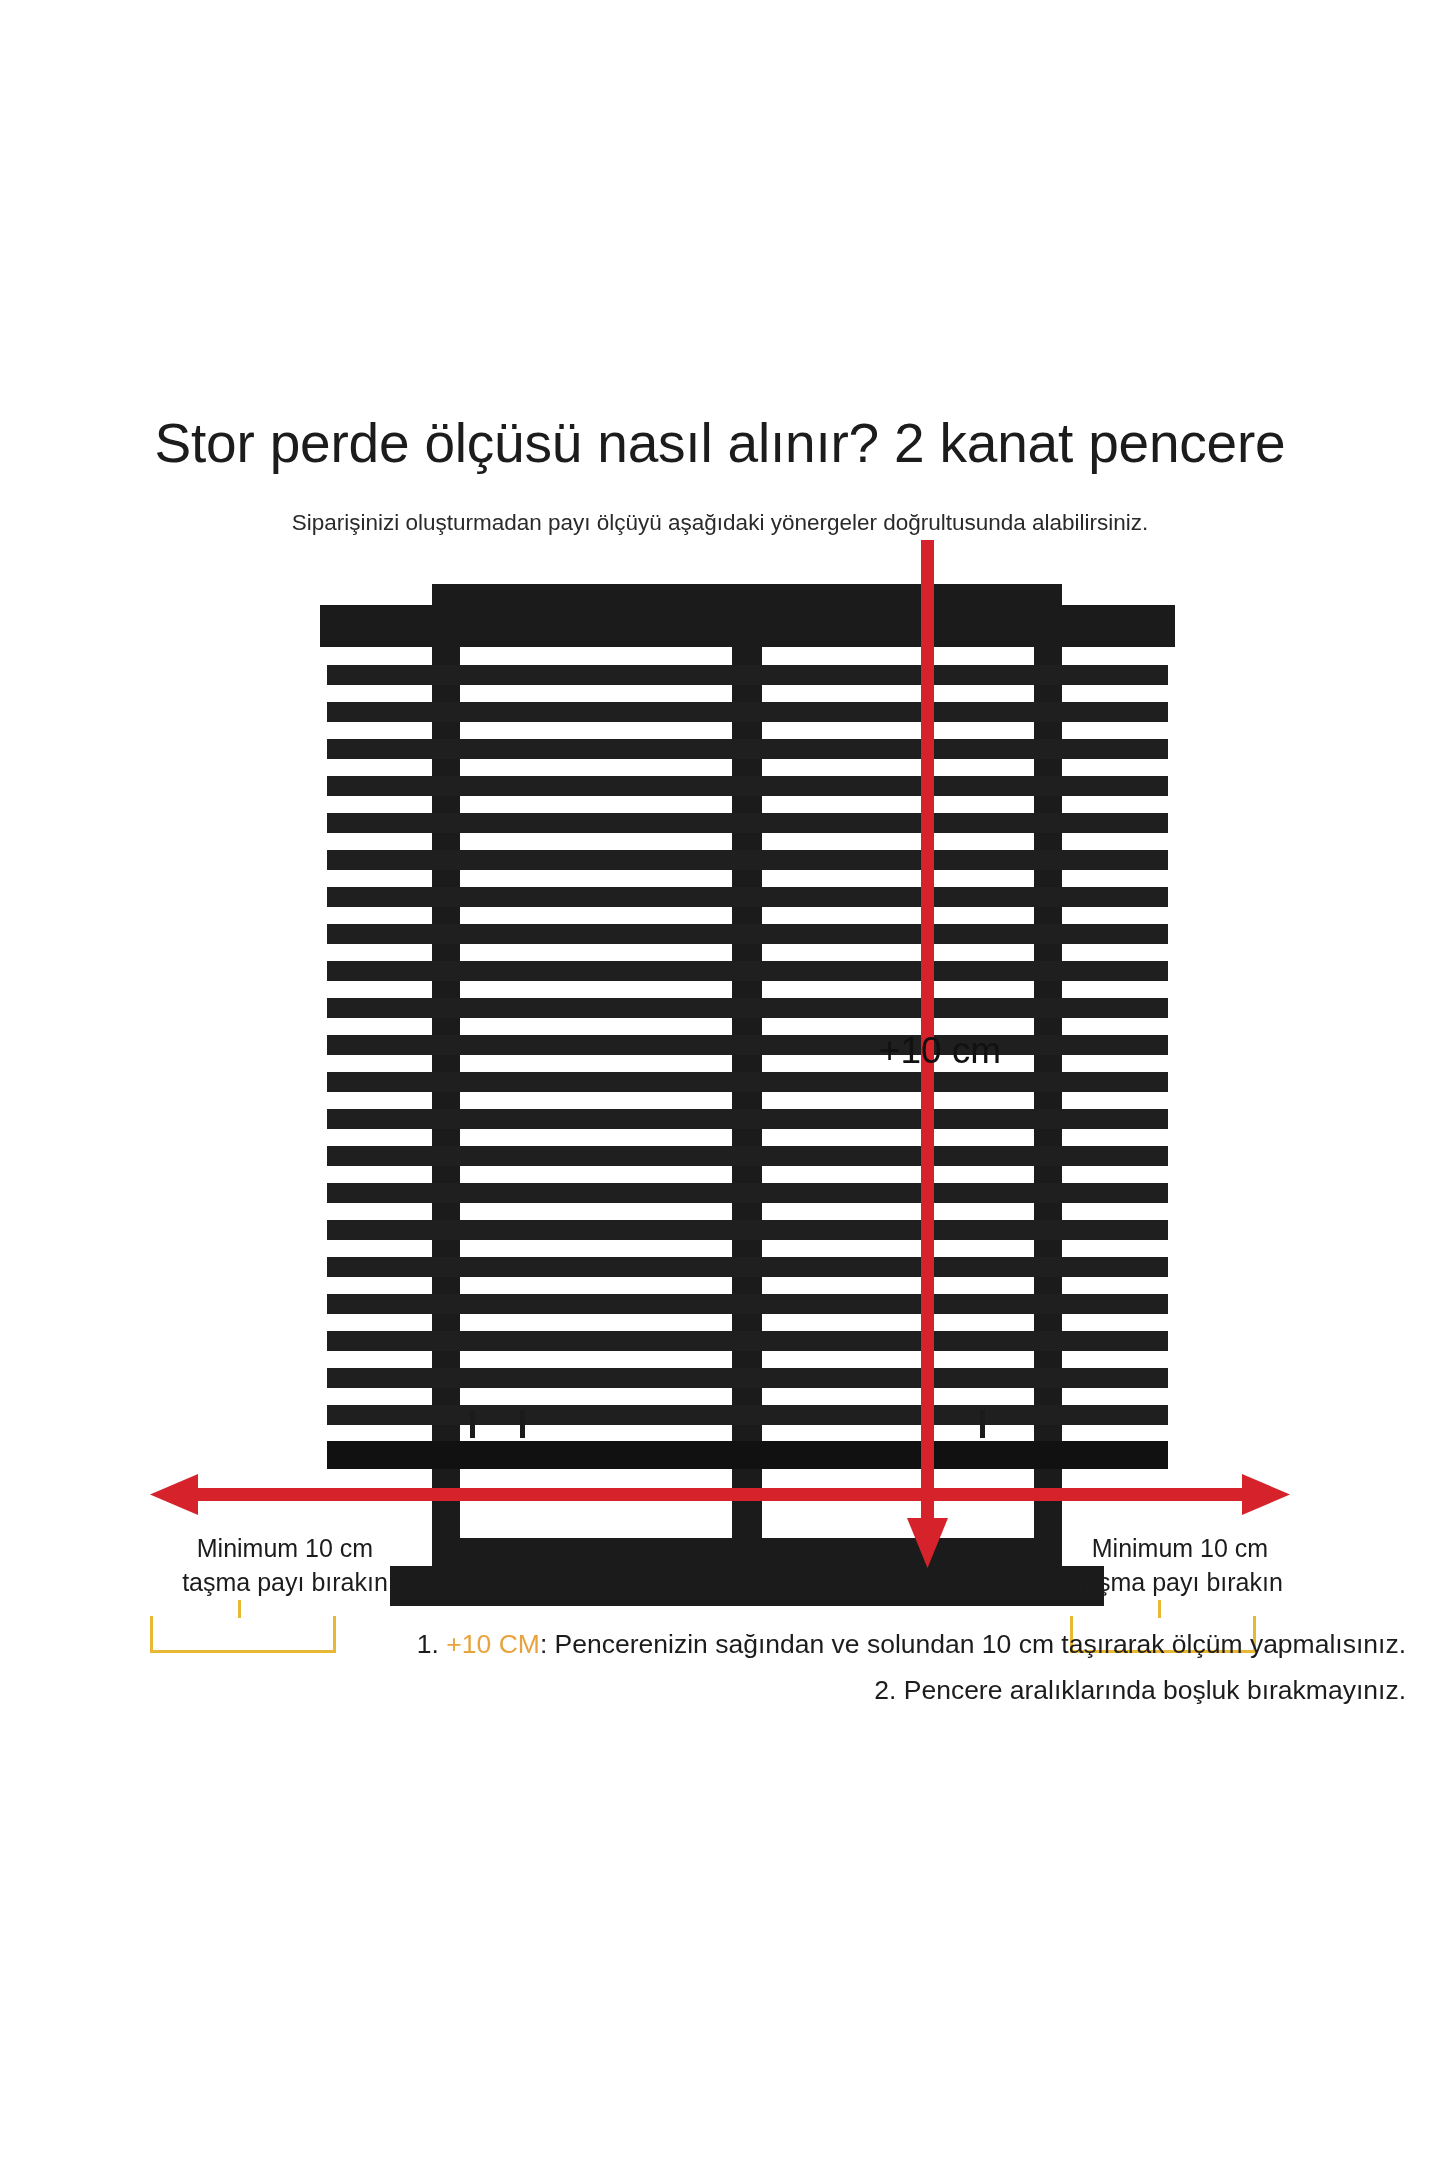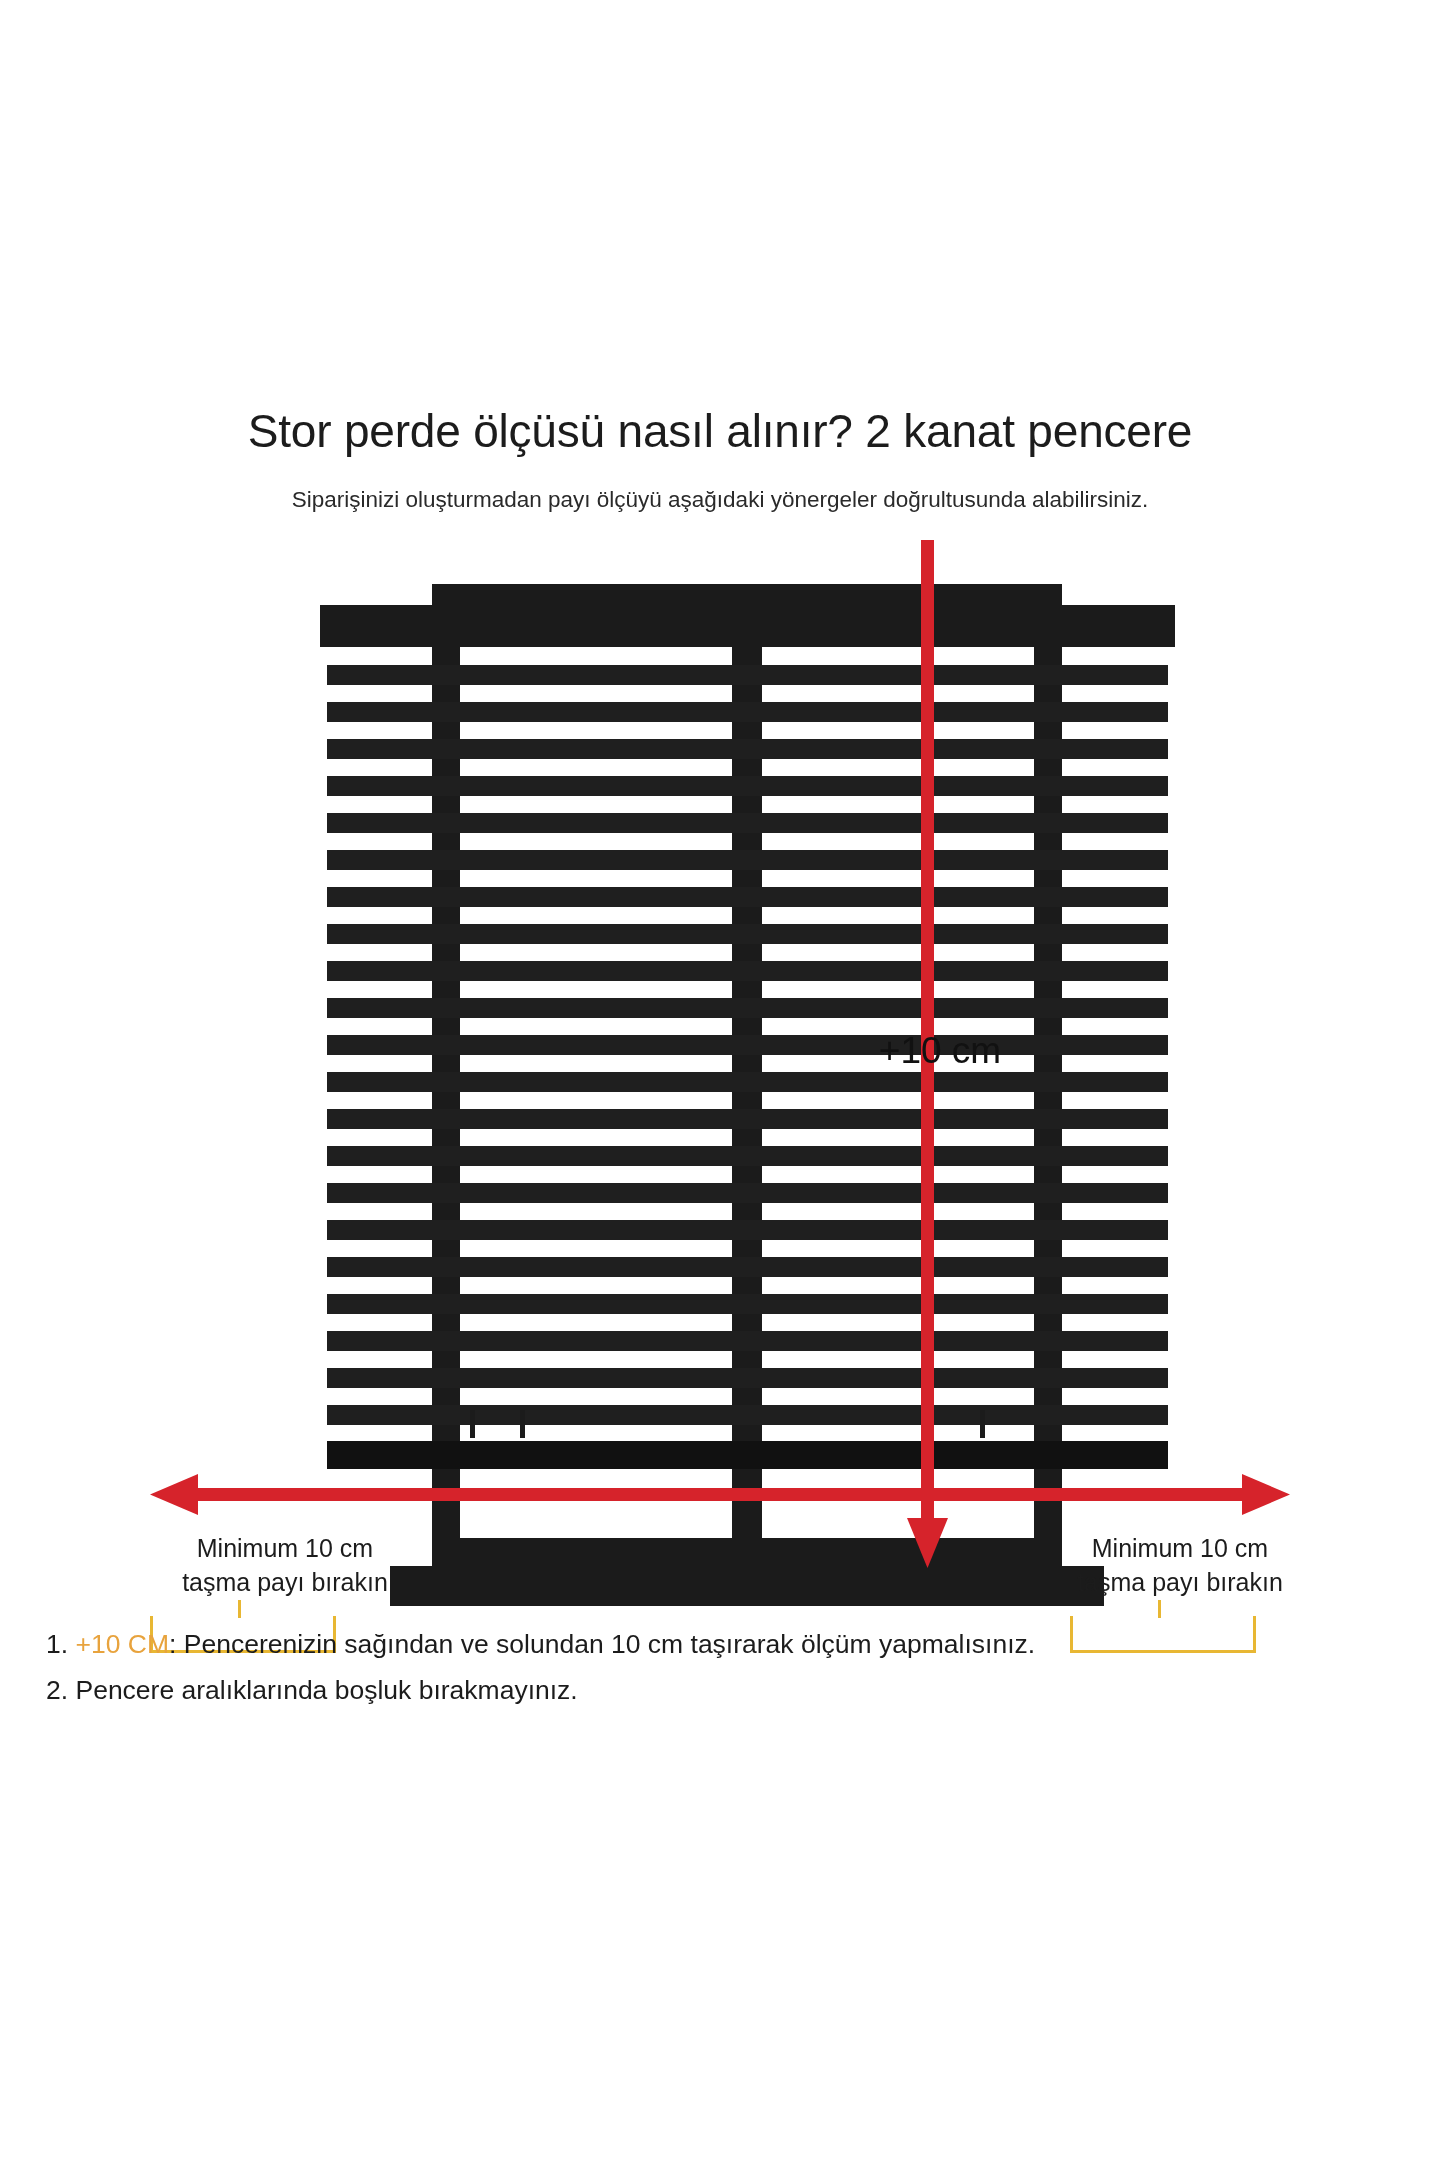--- a/index.html
+++ b/index.html
@@ -26,25 +26,25 @@
 
   
   .header {
     position: absolute;
     left: 0;
     top: 400px;
     width: 1440px;
     text-align: center;
   }
   .title {
-    font-size: 46px;
+    font-size: 55px;
     font-weight: 500;
     color: #1c1c1c;
     letter-spacing: -0.2px;
-    margin: 4px;
+    margin: 10px;
     padding: 0;
     line-height: 1.2;
   }
   .subtitle {
     font-size: 22.5px;
     font-weight: 400;
     color: #2a2a2a;
     margin: 0;
     padding-top: 22px;
     line-height: 1.3;
@@ -207,20 +207,21 @@
 
   
   .notes {
     position: absolute;
     left: 46px;
     top: 1625px;
     width: 1360px;
     font-size: 26.5px;
     line-height: 1.5;
     color: #1c1c1c;
+    text-align: right;
   }
   .notes p { margin: 0 0 6px 0; }
   .hl { color: #e8a33d; }
 </style>
 </head>
 <body>
 
 <div class="page">
 
   <div class="header">

